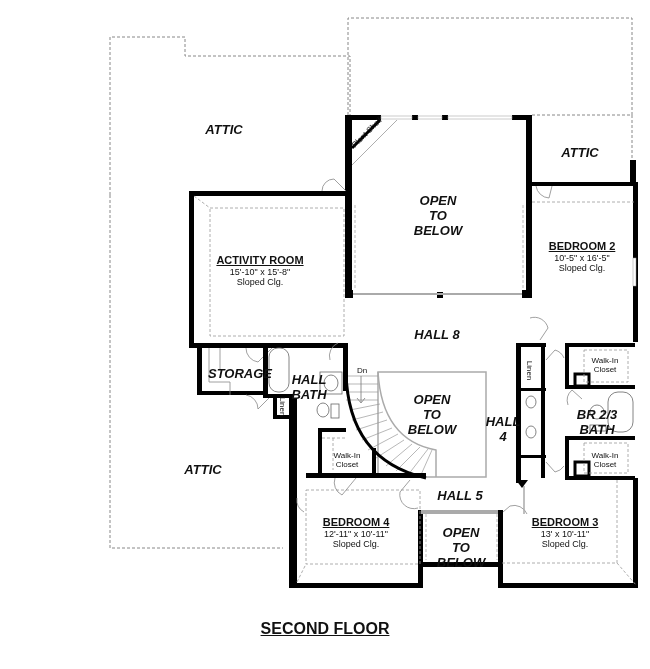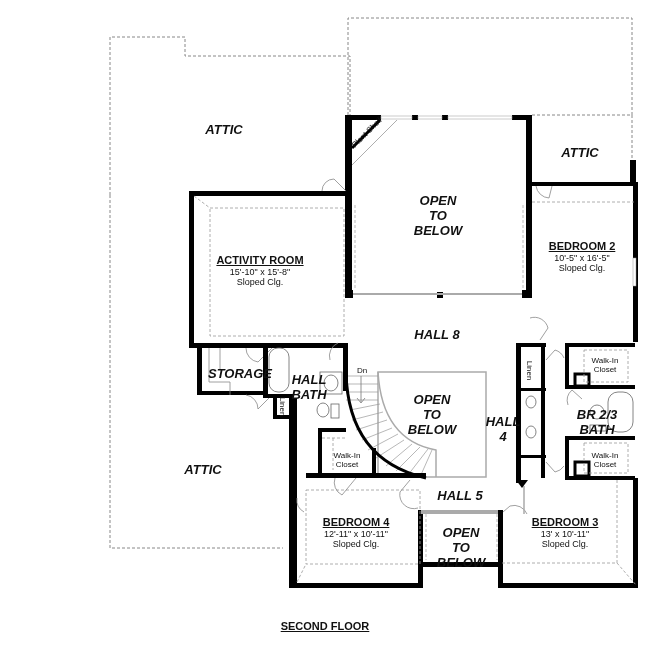--- a/index.html
+++ b/index.html
@@ -253,13 +253,13 @@
   <div>TO</div>
   <div>BELOW</div>
 </div>
 
 <div class="lbl" style="left:565px;top:516px;">
   <div class="big">BEDROOM 3</div>
   <div class="sm">13' x 10'-11"</div>
   <div class="sm">Sloped Clg.</div>
 </div>
 
-<div class="lbl big" style="left:325px;top:620px;font-size:11px;">SECOND FLOOR</div>
+<div class="lbl big" style="left:325px;top:620px;font-size:16px;">SECOND FLOOR</div>
 
 </body></html>

